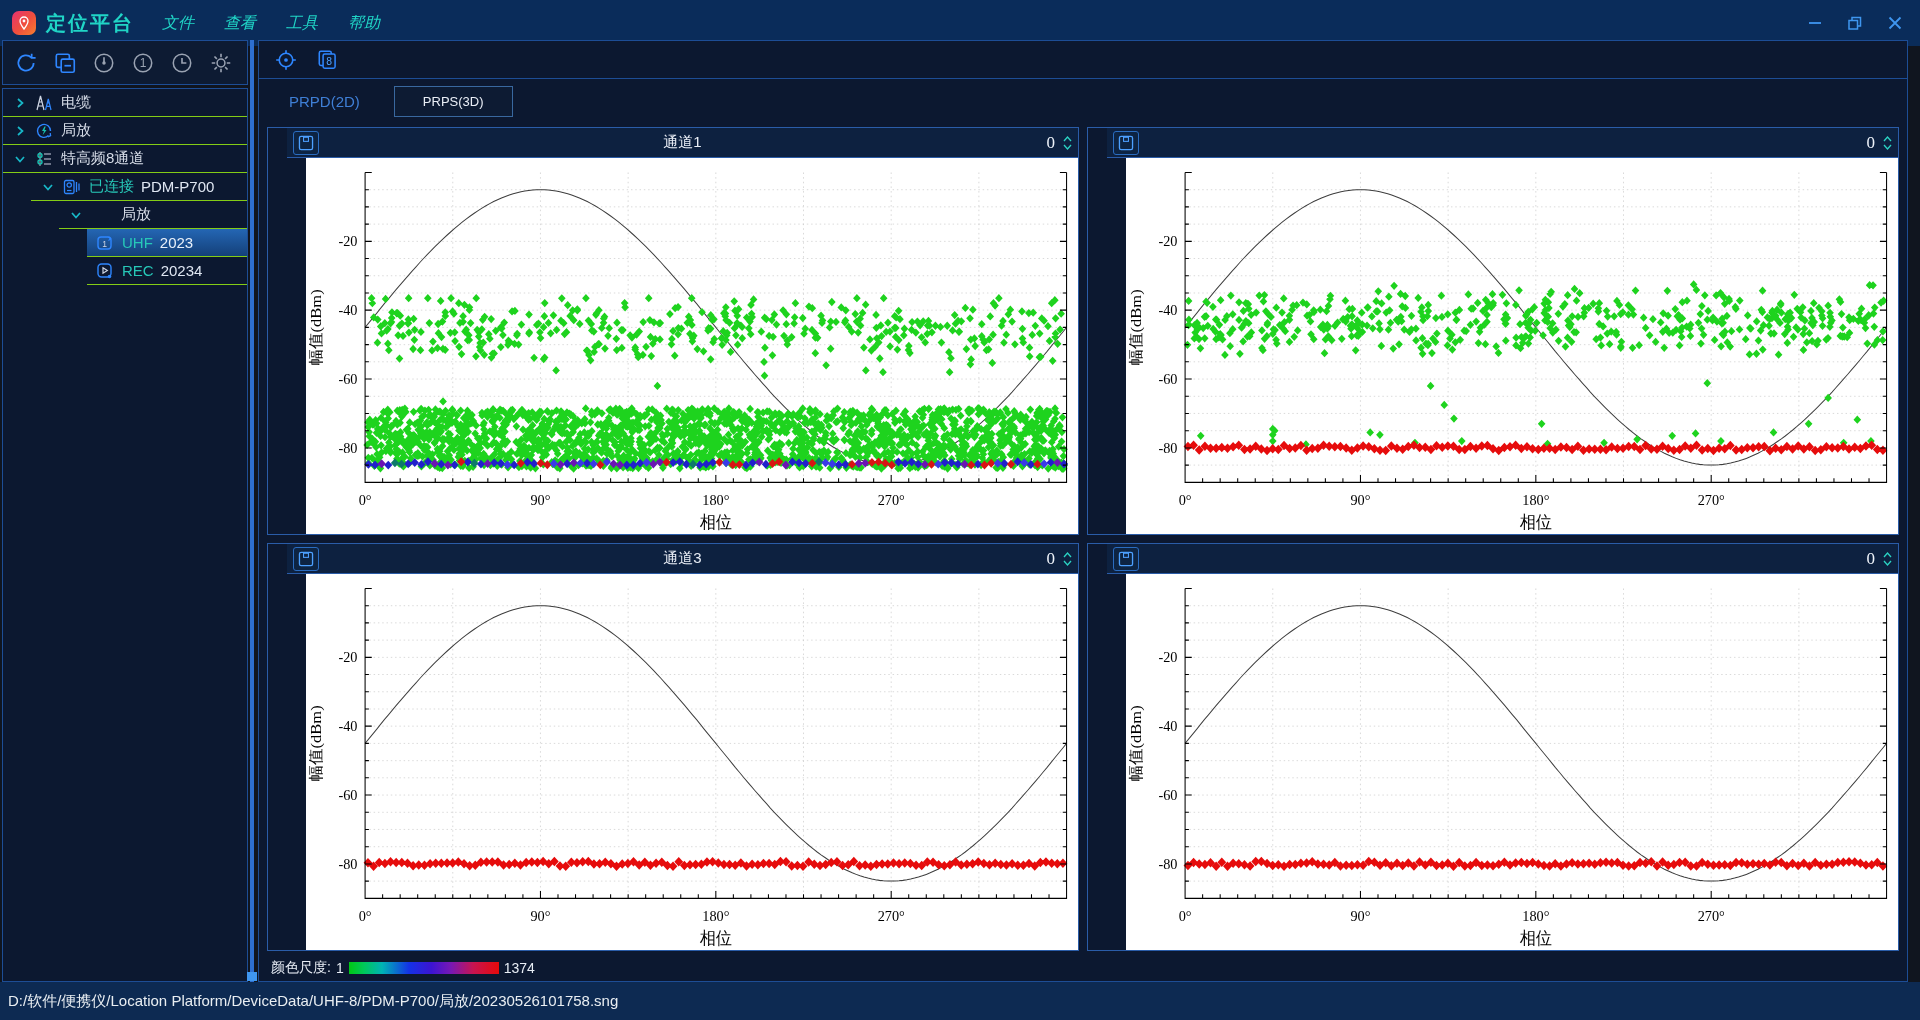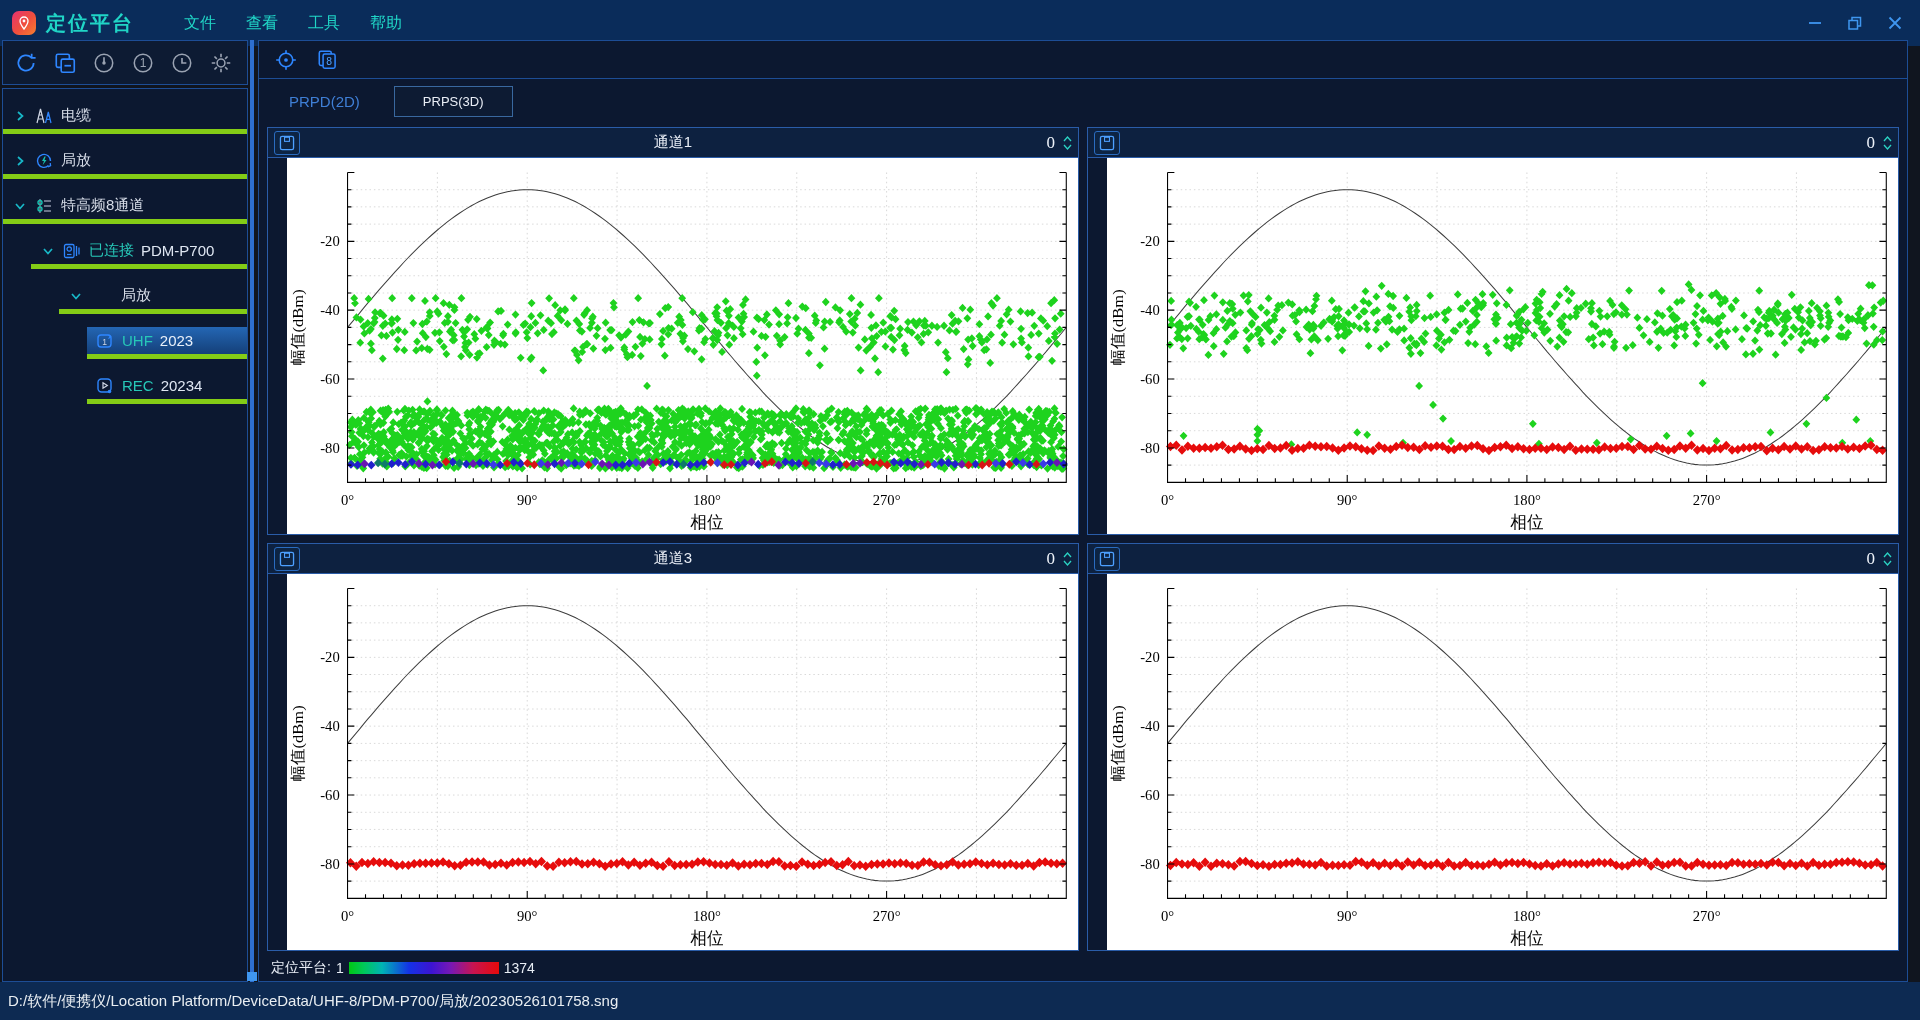--- a/index.html
+++ b/index.html
@@ -8,33 +8,33 @@
   svg { display:block; }
 
   
   .titlebar { position:absolute; left:0; top:0; width:1920px; height:46px;
               background:#0a2c5a; display:flex; align-items:center; padding:0 12px; }
   .logo { width:24px; height:24px; border-radius:7px;
           background:linear-gradient(135deg,#e families??,#000);
           background:linear-gradient(135deg,#e63271 0%,#f0503c 55%,#f58030 100%);
           display:flex; align-items:center; justify-content:center; margin-right:10px; }
   .app-title { color:#20d5c6; font-size:20px; font-weight:bold; letter-spacing:2px; }
-  .menus { display:flex; gap:14px; margin-left:42px; }
+  .menus { display:flex; gap:14px; margin-left:20px;font-style:italic; }
   .menu-item { color:#20d5c6; font-size:16px; padding:4px 8px; cursor:default; }
   .wincontrols { margin-left:auto; display:flex; gap:14px; align-items:center; }
   .winbtn { width:26px; height:22px; display:flex; align-items:center; justify-content:center; }
 
   
   .sidebar { position:absolute; left:2px; top:40px; width:246px; height:942px; }
   .side-toolbar { height:45px; border:1px solid #1d4d95; background:#0d1b33;
                   display:flex; align-items:center; gap:9px; padding:0 8px; }
   .tool { width:30px; height:30px; display:flex; align-items:center; justify-content:center; }
   .tree-box { margin-top:3px; height:894px; border:1px solid #1d4d95; background:#0c1830;
               overflow:hidden; }
-  .trow-wrap { border-bottom:5px solid #84cc16;margin-top:13px; }
+  .trow-wrap { border-bottom:1px solid #84cc16; }
   .trow { height:27px; display:flex; align-items:center; gap:7px; color:#d7dde8;
           font-size:15px; white-space:nowrap; overflow:hidden; }
   .ind0 { margin-left:0; } .ind1 { margin-left:28px; } .ind2 { margin-left:56px; } .ind3 { margin-left:84px; }
   .arr { width:14px; height:14px; flex:0 0 14px; margin-left:10px; }
   .noarr { width:14px; flex:0 0 14px; margin-left:10px; }
   .ticon { width:20px; height:20px; flex:0 0 20px; }
   .teal { color:#27c8b8; }
   .sel { background:linear-gradient(180deg,#2466b4,#144079); }
   .sel .tlabel2 { color:#e8f0fa; }
   .tlabel2 { color:#dfe6f2; }
@@ -49,21 +49,21 @@
   .main-header { position:relative; height:38px; border-bottom:1px solid #1d4d95;
                  display:flex; align-items:center; padding:0 12px; gap:12px; }
   .main-title { position:absolute; left:0; right:0; text-align:center; color:#e9eef6;
                 font-size:15px; pointer-events:none; }
   .tabs { height:44px; display:flex; align-items:center; padding-left:30px; gap:34px; }
   .tab-inactive { color:#3f7fd6; font-size:15px; }
   .tab-active { color:#e9eef6; font-size:13px; border:1px solid #39689f; background:#0d1b33;
                 padding:7px 28px; }
   .panels { flex:1; display:grid; grid-template-columns:1fr 1fr; grid-template-rows:1fr 1fr;
             gap:8px; margin:4px 8px 4px 8px; }
-  .panel { border:1px solid #2a5ca8; display:flex; flex-direction:column; min-height:0; }
+  .panel { border:1px solid #2a5ca8; display:flex; flex-direction:column; min-height:0;padding-left:19px; }
   .panel-header { position:relative; height:30px; background:#0d2140; border-bottom:1px solid #2a5ca8;
                   display:flex; align-items:center; padding:0 6px; }
   .save-btn { width:26px; height:24px; border:1px solid #2a6cc0; border-radius:3px;
               background:#0d2443; display:flex; align-items:center; justify-content:center; }
   .panel-title { position:absolute; left:0; right:0; text-align:center; color:#e9eef6;
                  font-size:15px; pointer-events:none; }
   .counter { margin-left:auto; display:flex; align-items:center; gap:8px; }
   .counter-val { color:#eef3fa; font-size:17px; font-family:"Liberation Serif",serif; }
   .spin { display:flex; flex-direction:column; gap:2px; }
   .spin svg { display:block; }
@@ -449,21 +449,21 @@
             <text x="430" y="336" fill="#000000" font-size="15" text-anchor="middle" font-family="'Liberation Serif','DejaVu Serif',serif">180°</text>
             <text x="614" y="336" fill="#000000" font-size="15" text-anchor="middle" font-family="'Liberation Serif','DejaVu Serif',serif">270°</text>
             <text x="430" y="358" fill="#000000" font-size="17" text-anchor="middle" font-family="'Liberation Serif','DejaVu Serif',serif">相位</text>
             <text x="16" y="164" fill="#000000" font-size="16" text-anchor="middle" font-family="'Liberation Serif','DejaVu Serif',serif" transform="rotate(-90 16 164)">幅值(dBm)</text>
           </svg>
         </div>
     </div>
   </div>
 
   <div class="colorbar-row">
-    <span>定位平台:</span>
+    <span>颜色尺度:</span>
     <span>1</span>
     <span class="gradient-bar"></span>
     <span>1374</span>
   </div>
 </div>
 
 <div class="statusbar">
   <span>D:/软件/便携仪/Location Platform/DeviceData/UHF-8/PDM-P700/局放/20230526101758.sng</span>
 </div>
 

